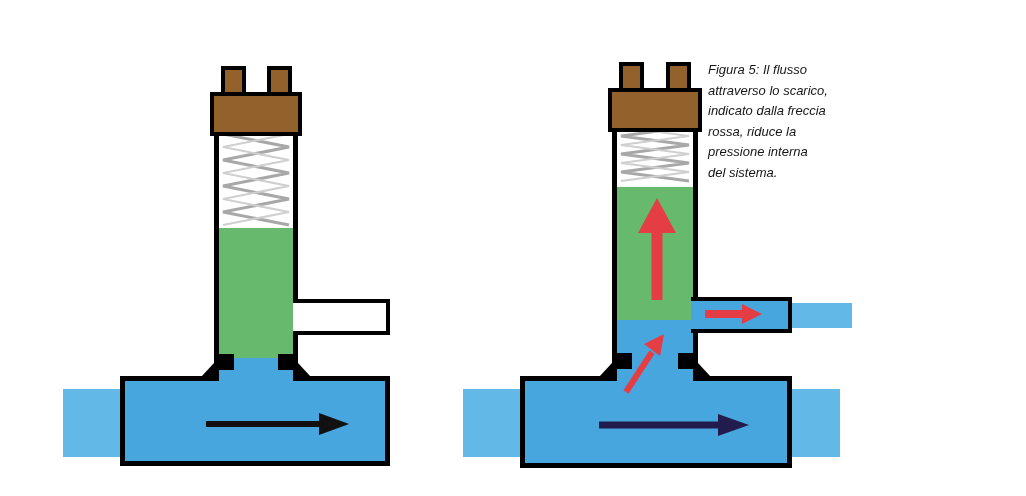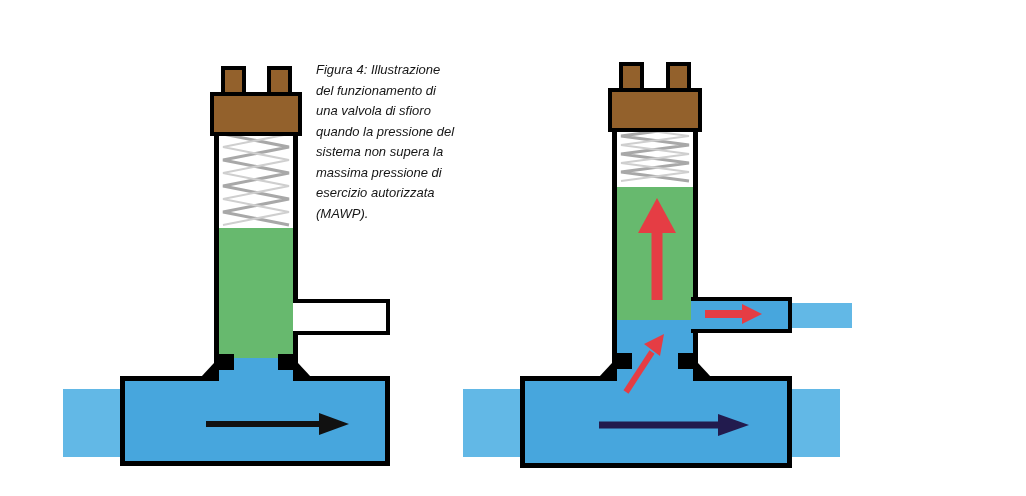--- a/index.html
+++ b/index.html
@@ -66,28 +66,20 @@
   <div class="abs cap" style="left:267px;top:66px;width:25px;height:30px;"></div>
   <div class="abs cap" style="left:210px;top:92px;width:92px;height:44px;"></div>
 
   <div class="abs outlet outlet-white" style="left:293px;top:299px;width:97px;height:36px;"></div>
 
   <svg class="abs arrow arrow-black" style="left:203px;top:411px;" width="148" height="26" viewBox="0 0 148 26">
     <line x1="3" y1="13" x2="118" y2="13" stroke="currentColor" stroke-width="6"></line>
     <polygon points="116,2 116,24 146,13" fill="currentColor"></polygon>
   </svg>
 
-  <div class="abs caption" style="left:316px;top:60px;width:152px;">Figura 4: Illustrazione
-del funzionamento di
-una valvola di sfioro
-quando la pressione del
-sistema non supera la
-massima pressione di
-esercizio autorizzata
-(MAWP).</div>
 
   <div class="abs pipe-ext" style="left:463px;top:389px;width:60px;height:68px;"></div>
   <div class="abs pipe-ext" style="left:788px;top:389px;width:52px;height:68px;"></div>
   <div class="abs pipe" style="left:520px;top:376px;width:272px;height:92px;"></div>
 
   <div class="abs neck" style="left:612px;top:96px;width:86px;height:285px;"></div>
 
   <svg class="abs spring" style="left:617px;top:97px;" width="76" height="90" viewBox="0 0 76 90" preserveAspectRatio="none">
     <polyline points="4,3 72,12 4,21 72,30 4,39 72,48 4,57 72,66 4,75 72,84" fill="none" stroke="#a8a8a8" stroke-width="3"></polyline>
     <polyline points="72,3 4,12 72,21 4,30 72,39 4,48 72,57 4,66 72,75 4,84" fill="none" stroke="#cfcfcf" stroke-width="2"></polyline>
@@ -123,14 +115,20 @@
   <svg class="abs arrow arrow-red" style="left:616px;top:328px;" width="56" height="70" viewBox="0 0 56 70">
     <line x1="10" y1="64" x2="36" y2="24" stroke="currentColor" stroke-width="6"></line>
     <polygon points="48,6 44,28 28,16" fill="currentColor"></polygon>
   </svg>
 
   <svg class="abs arrow arrow-navy" style="left:596px;top:412px;" width="156" height="26" viewBox="0 0 156 26">
     <line x1="3" y1="13" x2="124" y2="13" stroke="currentColor" stroke-width="7"></line>
     <polygon points="122,2 122,24 153,13" fill="currentColor"></polygon>
   </svg>
 
+  <div class="abs caption" style="left:708px;top:60px;width:146px;">Figura 5: Il flusso
+attraverso lo scarico,
+indicato dalla freccia
+rossa, riduce la
+pressione interna
+del sistema.</div>
 
 </div>
 
 </body></html>

